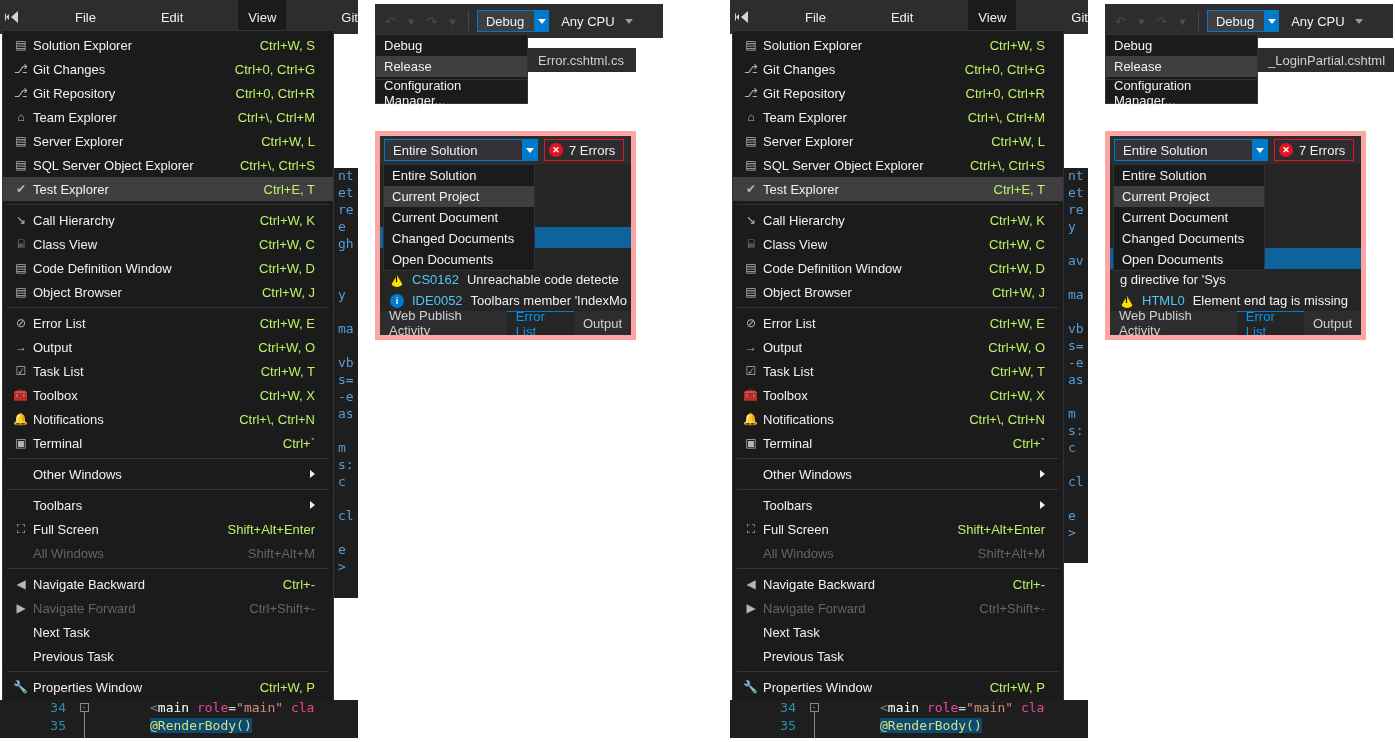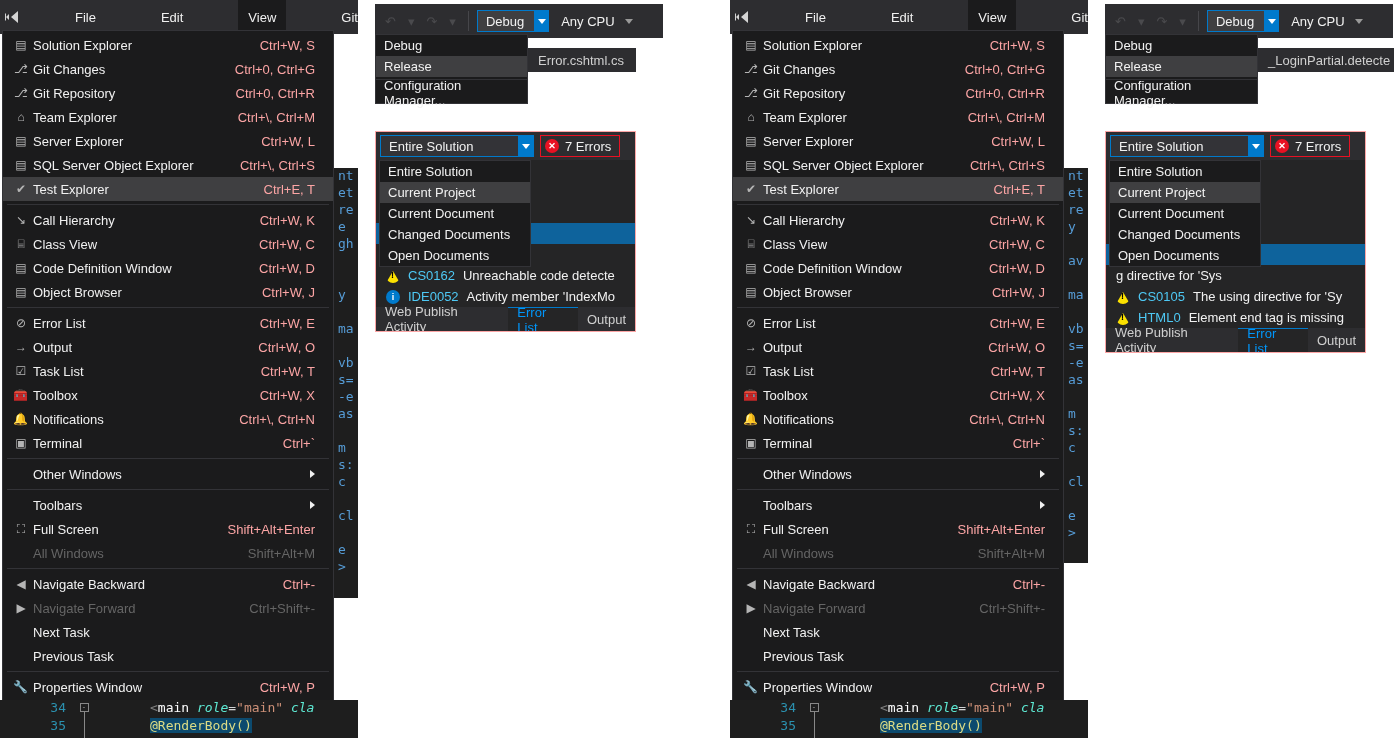--- a/index.html
+++ b/index.html
@@ -57,21 +57,21 @@
   .dropdown .sep { height: 1px; background: #333337; margin: 3px 4px; }
   .dropdown .ico {
     width: 24px;
     display: flex;
     align-items: center;
     justify-content: center;
     color: #b5b5b5;
     font-size: 12px;
   }
   .dropdown .label { flex: 1; white-space: nowrap; }
-  .dropdown .short { color: #fca5a5; padding-left: 30px; white-space: nowrap; }
+  .dropdown .short { color: #bef264; padding-left: 30px; white-space: nowrap; }
   .dropdown .row.disabled .short { color: #656565; }
   .dropdown .arrow {
     width: 0; height: 0;
     border-top: 4px solid transparent;
     border-bottom: 4px solid transparent;
     border-left: 5px solid #f1f1f1;
     margin-left: auto;
   }
 
   
@@ -130,21 +130,21 @@
     align-items: center;
     padding: 0 12px 0 8px;
     color: #f1f1f1;
   }
   .tb-dropdown .item.hover { background: #3f3f41; }
   .tb-dropdown .sep { height: 1px; background: #333337; margin: 2px 0; }
 
   
   .errlist {
     background: #fde047;
-    border: 1px solid #fca5a5;
+    border: 5px solid #fca5a5;
     overflow: hidden;
   }
   .err-top {
     height: 28px;
     background: #2d2d30;
     display: flex;
     align-items: center;
     padding: 3px 4px;
     gap: 6px;
   }
@@ -248,21 +248,21 @@
   .fold {
     width: 12px;
     display: flex; flex-direction: column; align-items: center;
   }
   .fold .tick { width: 9px; height: 9px; border: 1px solid #888; font-size: 8px; line-height: 7px; text-align: center; color: #888; margin-top: 3px; }
   .fold .pipe { width: 1px; flex: 1; background: #888; }
   .codecol { padding-left: 60px; }
   .codecol .cl { height: 18px; white-space: nowrap; }
   .c-ang   { color: #808080; }
   .c-tag   { color: #ffffff; }
-  .c-attr  { color: #5eead4; font-style: italic; }
+  .c-attr  { color: #ec4899; }
   .c-str   { color: #ce9178; }
   .c-razor { color: #dcdc85; background: #0c4a6e; }
   .c-pun   { color: #d4d4d4; }
 
   .codeband {
     background: #1e1e1e;
     font-family: Consolas, monospace;
     color: #569cd6;
     overflow: hidden;
   }
@@ -534,21 +534,21 @@
         <div class="txtrow errline-high">e 'message' does</div>
         <div class="txtrow">g directive for 'Sys</div>
         <div class="coderow">
           <span class="e-ico e-yel"></span>
           <span class="code-link">CS0162</span>
           <span>Unreachable code detecte</span>
         </div>
         <div class="coderow">
           <span class="e-ico e-blu">i</span>
           <span class="code-link">IDE0052</span>
-          <span>Activity member 'IndexMo</span>
+          <span>Toolbars member 'IndexMo</span>
         </div>
       </div>
 
     <div id="scope-dd-left" class="tb-dropdown" style="left:3px; top:0; width:152px;">
         <div class="item">Entire Solution</div>
         <div class="item hover">Current Project</div>
         <div class="item">Current Document</div>
         <div class="item">Changed Documents</div>
         <div class="item">Open Documents</div>
       </div>
@@ -780,21 +780,21 @@
 </div>
 
 <div class="panel tb-dropdown" style="left:1105px; top:34px; width:153px;">
   <div class="item">Debug</div>
   <div class="item hover">Release</div>
   <div class="sep"></div>
   <div class="item">Configuration Manager...</div>
 </div>
 
 <div class="panel doc-tab" style="left:1258px; top:48px; width:136px;">
-  <span>_LoginPartial.detecte</span>
+  <span>_LoginPartial.cshtml</span>
 </div>
 
 <div class="panel errlist" style="left:1105px; top:131px; width:261px;">
   <div class="err-top">
     <div class="err-combo open" style="width:154px;">
       <span>Entire Solution</span>
       <span class="chev-box" style="margin-left:auto;">
           <span class="chev"></span>
         </span>
     </div>
@@ -804,25 +804,20 @@
     </div>
   </div>
   <div style="position:relative;">
     <div id="err-right-body" class="err-body">
         <div class="txtrow">on</div>
         <div class="txtrow">e 'Hello' does not</div>
         <div class="txtrow">e 'This' does not e</div>
         <div class="txtrow">or namespace na</div>
         <div class="txtrow errline-high">e 'message' does</div>
         <div class="txtrow">g directive for 'Sys</div>
-        <div class="coderow">
-          <span class="e-ico e-yel"></span>
-          <span class="code-link">CS0105</span>
-          <span>The using directive for 'Sy</span>
-        </div>
         <div class="coderow">
           <span class="e-ico e-yel"></span>
           <span class="code-link">HTML0</span>
           <span>Element end tag is missing</span>
         </div>
       </div>
     <div id="scope-dd-right" class="tb-dropdown" style="left:3px; top:0; width:152px;">
         <div class="item">Entire Solution</div>
         <div class="item hover">Current Project</div>
         <div class="item">Current Document</div>

